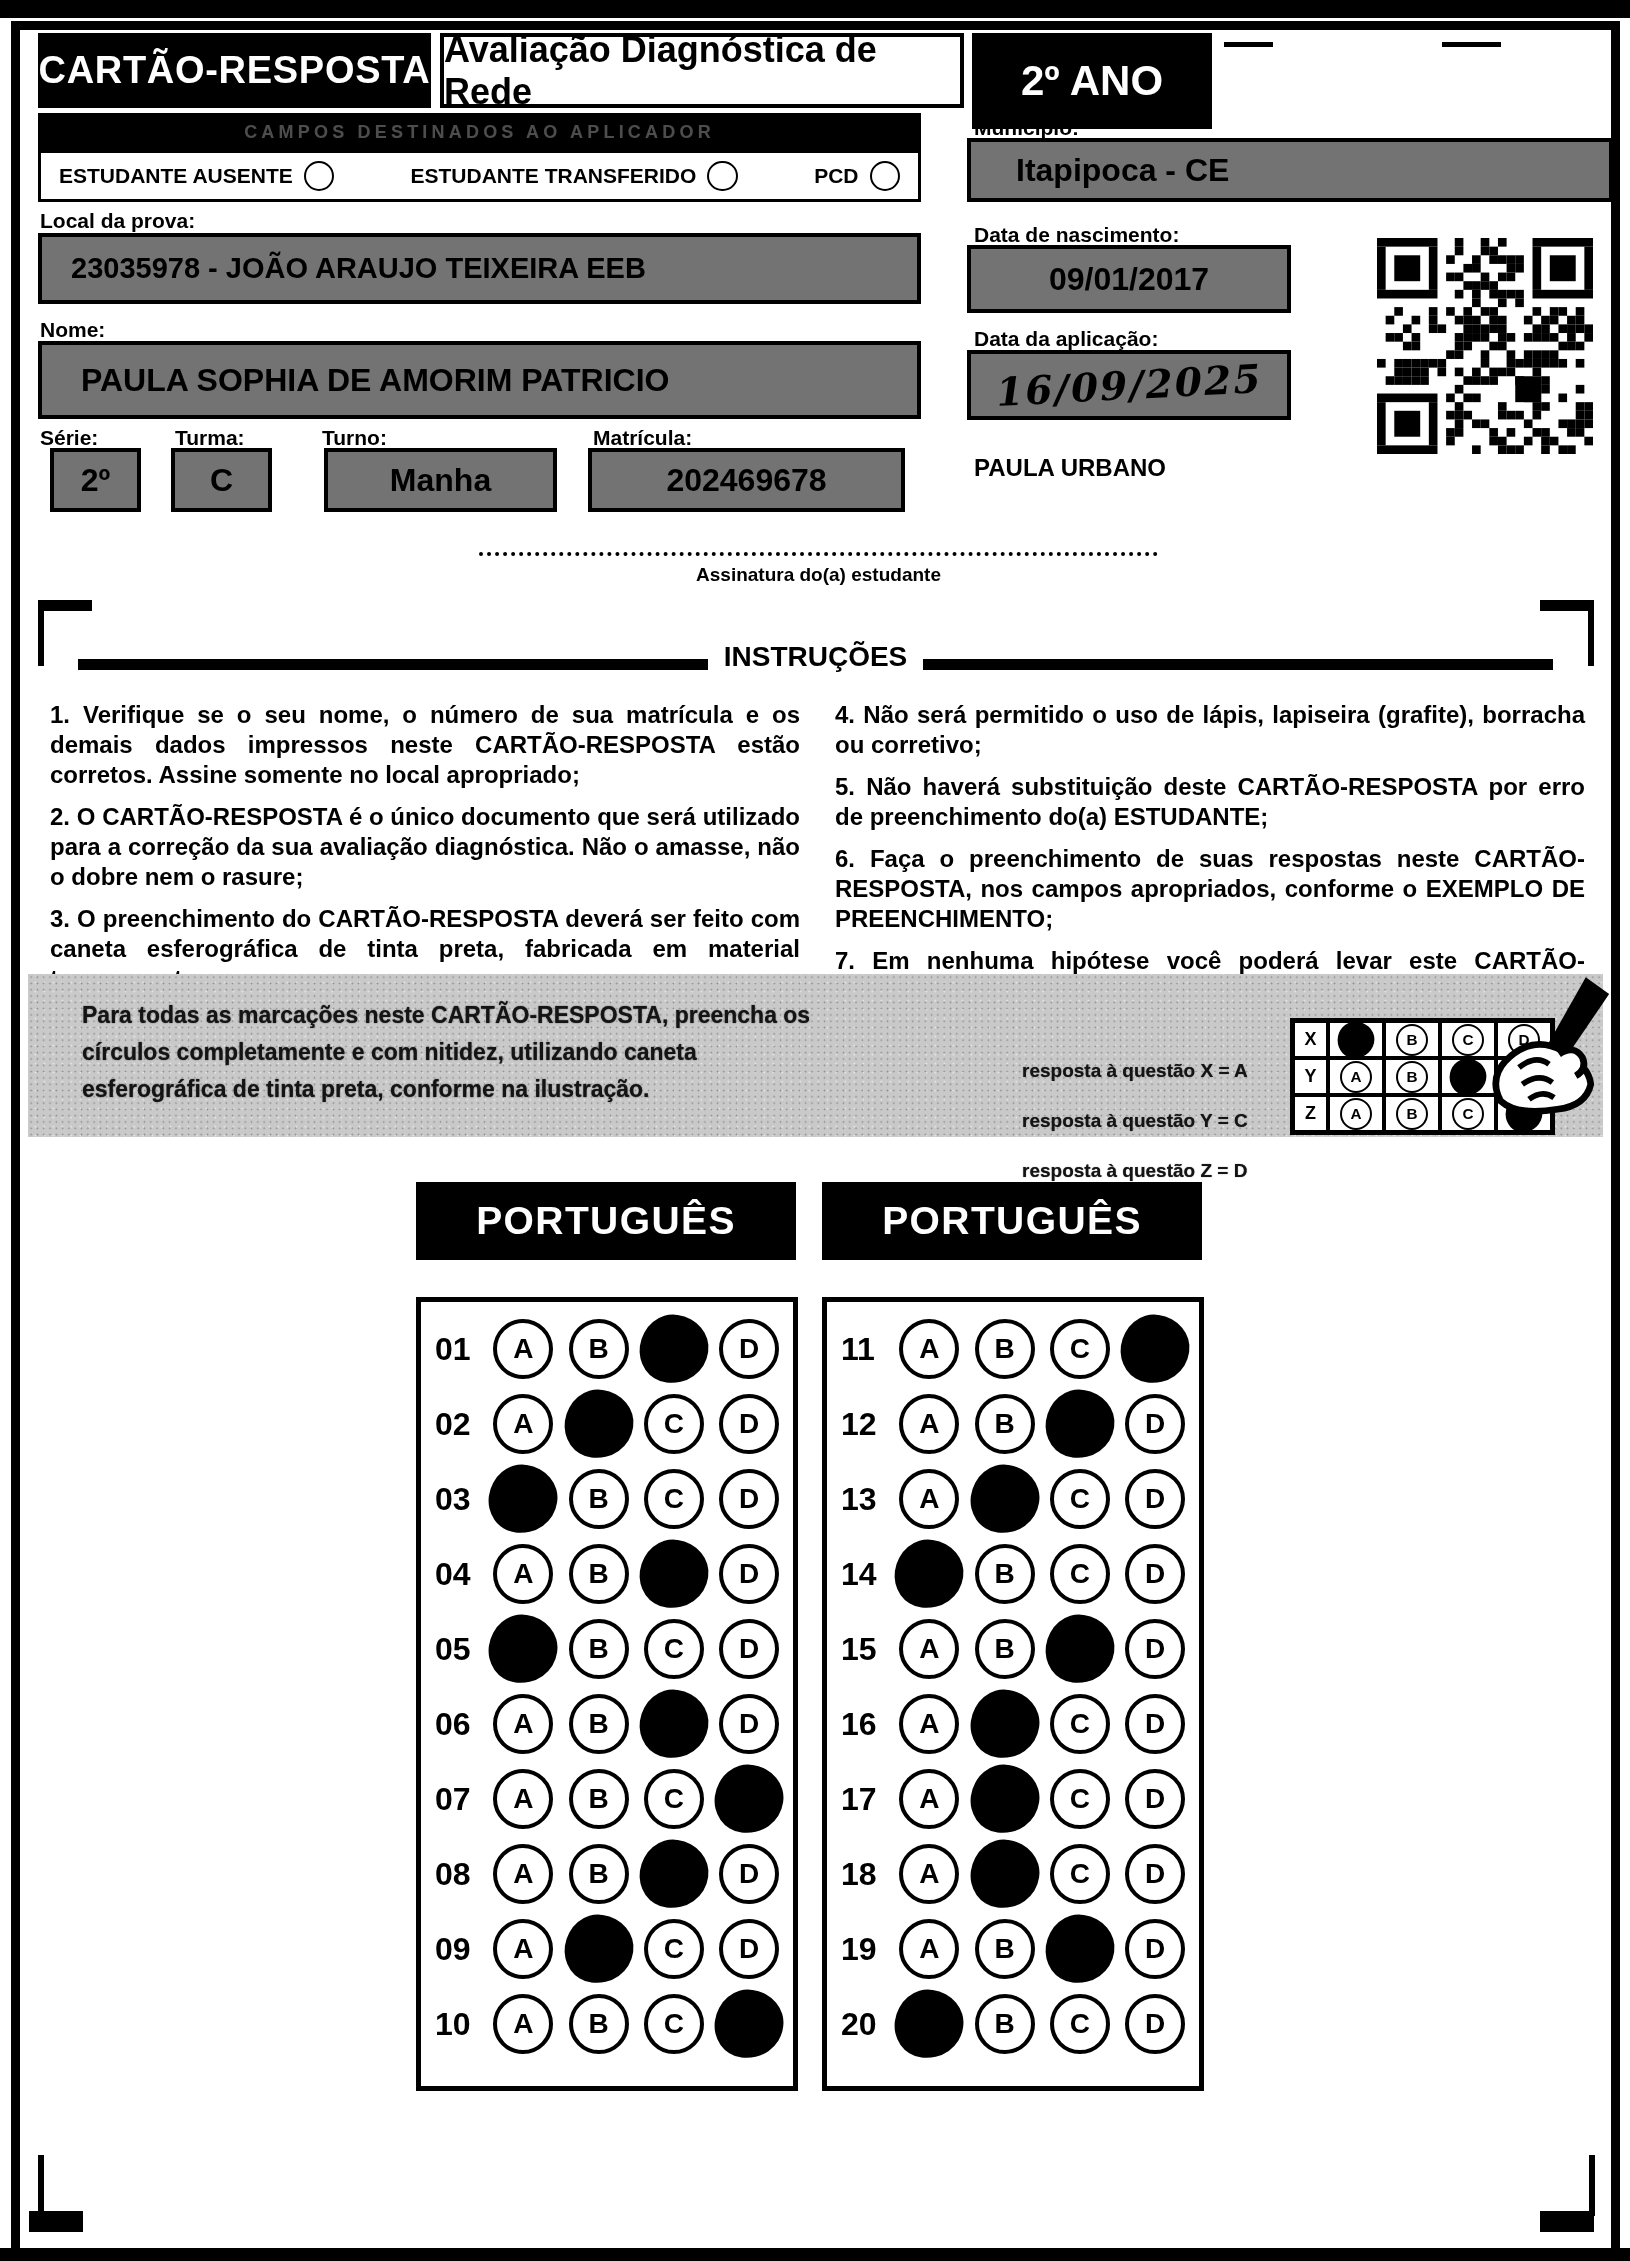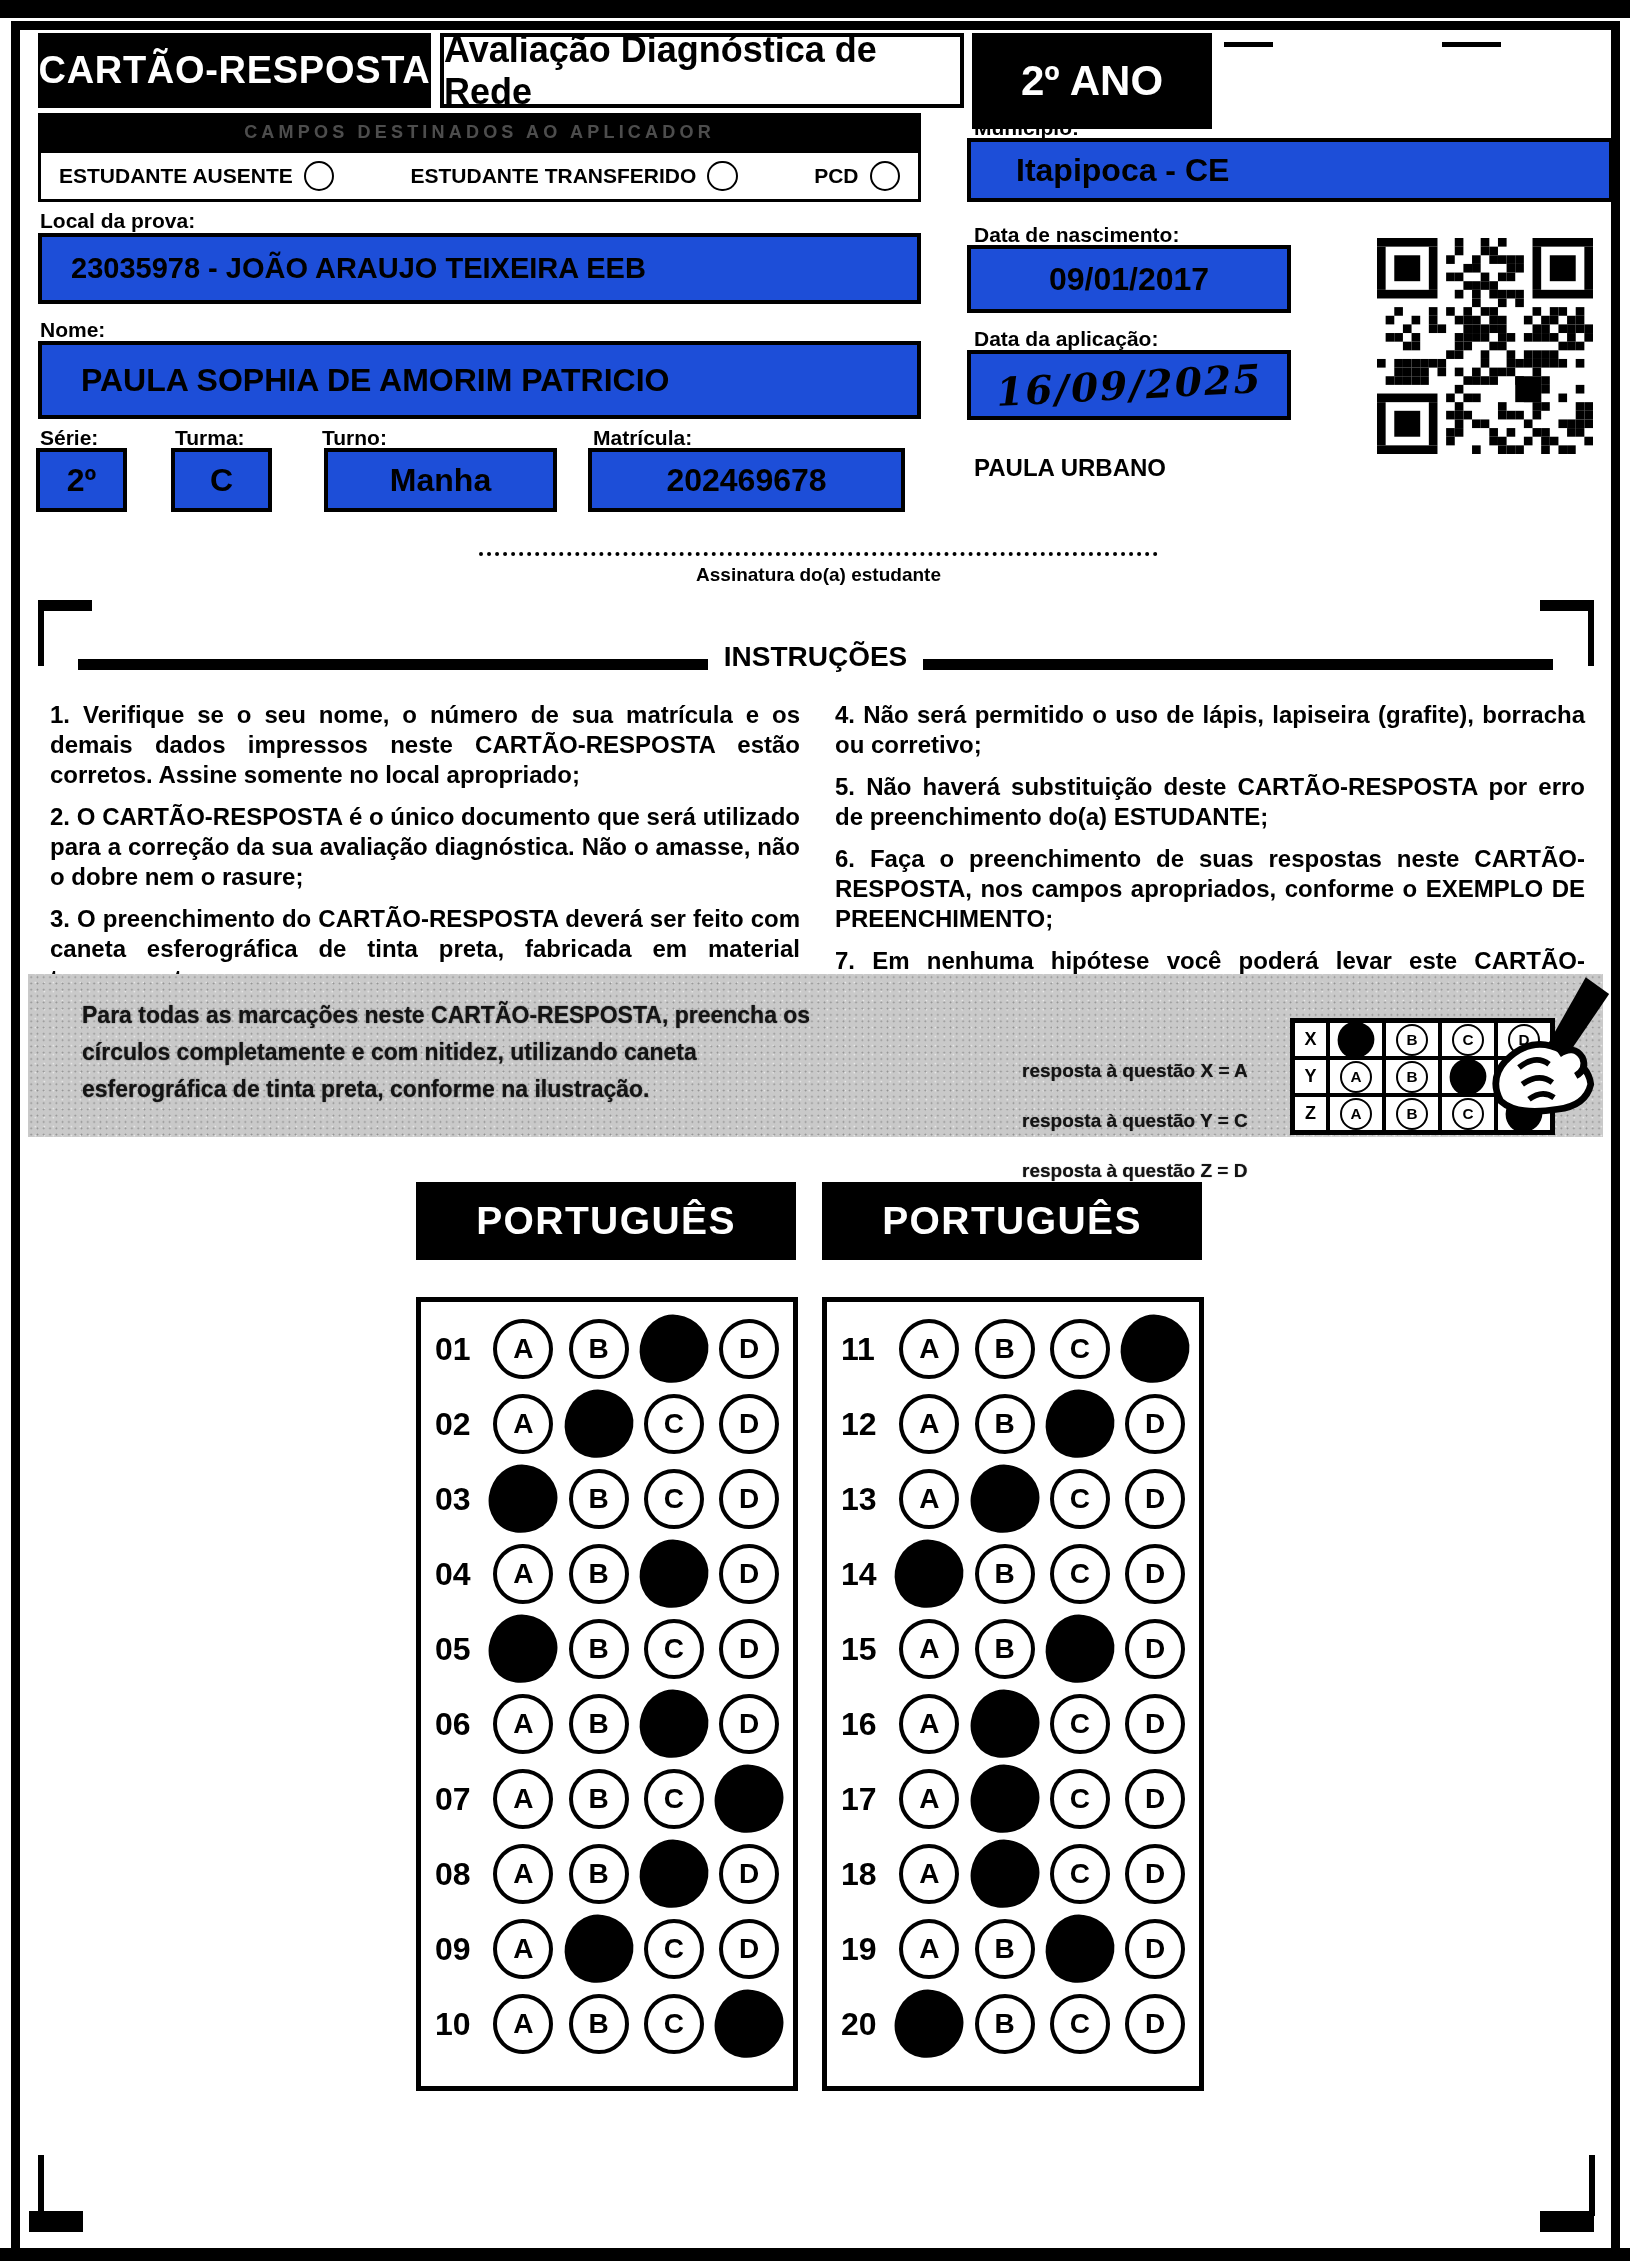--- a/index.html
+++ b/index.html
@@ -25,21 +25,21 @@
   .bar-aplicador{left:38px;top:113px;width:883px;height:38px;background:#000;
       display:flex;align-items:center;justify-content:center;}
   .bar-aplicador span{color:rgba(255,255,255,.3);font-size:18px;font-weight:700;letter-spacing:4.2px;
       filter:blur(0.4px);}
   .box-status{left:38px;top:150px;width:883px;height:52px;border:3.5px solid #000;background:#fff;
       display:flex;align-items:center;justify-content:space-between;padding:0 18px;}
   .stat{display:flex;align-items:center;gap:11px;font-size:21px;font-weight:700;}
   .circ{width:26.5px;height:26.5px;border:2.8px solid #000;border-radius:50%;background:#fff;}
 
   .lbl{font-size:21px;font-weight:700;}
-  .fbox{border:4.2px solid #000;background:#1d4ed8;display:flex;align-items:center;font-weight:700;}
+  .fbox{border:4.2px solid #000;background:#737373;display:flex;align-items:center;font-weight:700;}
 
   .box-local{left:38px;top:233px;width:883px;height:71px;font-size:29px;padding-left:29px;}
   .box-nome{left:38px;top:341px;width:883px;height:78px;font-size:32px;padding-left:39px;}
   .cbox{justify-content:center;font-size:32px;}
 
   .box-municipio{left:967px;top:138px;width:646px;height:64px;font-size:32px;padding-left:45px;}
   .box-nasc{left:967px;top:245px;width:324px;height:68px;justify-content:center;font-size:32px;}
   .box-aplic{left:967px;top:350px;width:324px;height:70px;justify-content:center;}
   .handwrite{font-family:"DejaVu Serif",serif;font-style:italic;font-weight:700;font-size:39px;
       transform:rotate(-3deg);letter-spacing:2.1px;}
@@ -124,21 +124,21 @@
 <div class="abs lbl" style="left:40px;top:209px;">Local da prova:</div>
 <div class="abs fbox box-local">23035978 - JOÃO ARAUJO TEIXEIRA EEB</div>
 
 <div class="abs lbl" style="left:40px;top:318px;">Nome:</div>
 <div class="abs fbox box-nome">PAULA SOPHIA DE AMORIM PATRICIO</div>
 
 <div class="abs lbl" style="left:40px;top:426px;">Série:</div>
 <div class="abs lbl" style="left:175px;top:426px;">Turma:</div>
 <div class="abs lbl" style="left:322px;top:426px;">Turno:</div>
 <div class="abs lbl" style="left:593px;top:426px;">Matrícula:</div>
-<div class="abs fbox cbox" style="left:36px;top:448px;width:91px;height:64px;">2º</div>
+<div class="abs fbox cbox" style="left:50px;top:448px;width:91px;height:64px;">2º</div>
 <div class="abs fbox cbox" style="left:171px;top:448px;width:101px;height:64px;">C</div>
 <div class="abs fbox cbox" style="left:324px;top:448px;width:233px;height:64px;">Manha</div>
 <div class="abs fbox cbox" style="left:588px;top:448px;width:317px;height:64px;">202469678</div>
 
 <div class="abs lbl" style="left:974px;top:116px;">Município:</div>
 <div class="abs fbox box-municipio">Itapipoca - CE</div>
 
 <div class="abs lbl" style="left:974px;top:223px;">Data de nascimento:</div>
 <div class="abs fbox box-nasc">09/01/2017</div>
 

